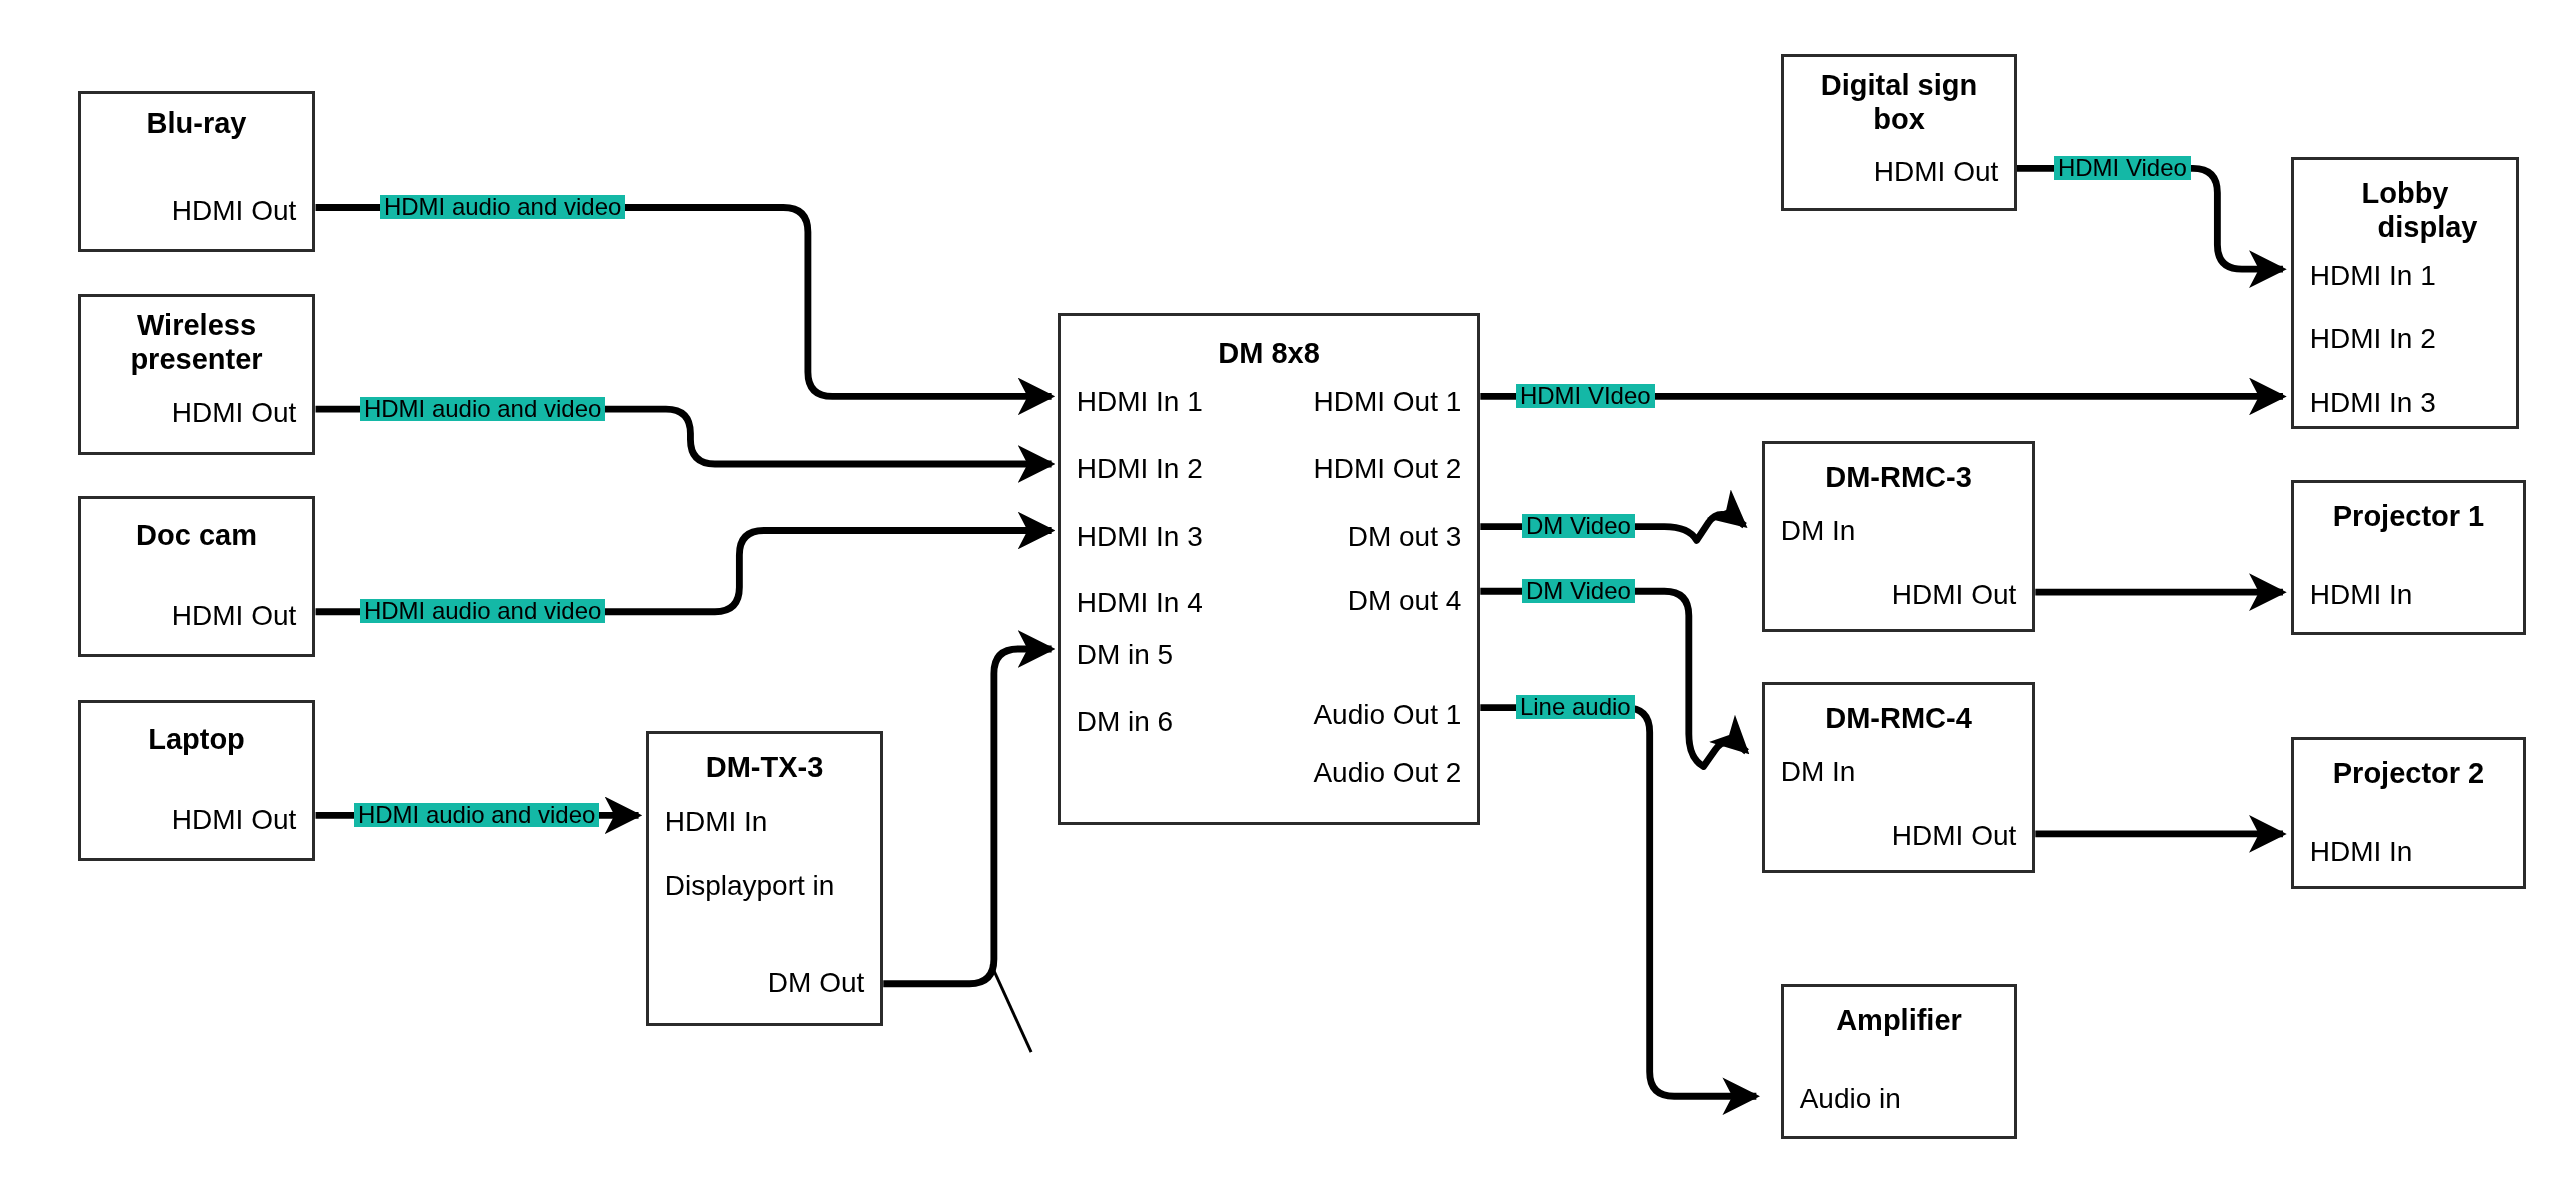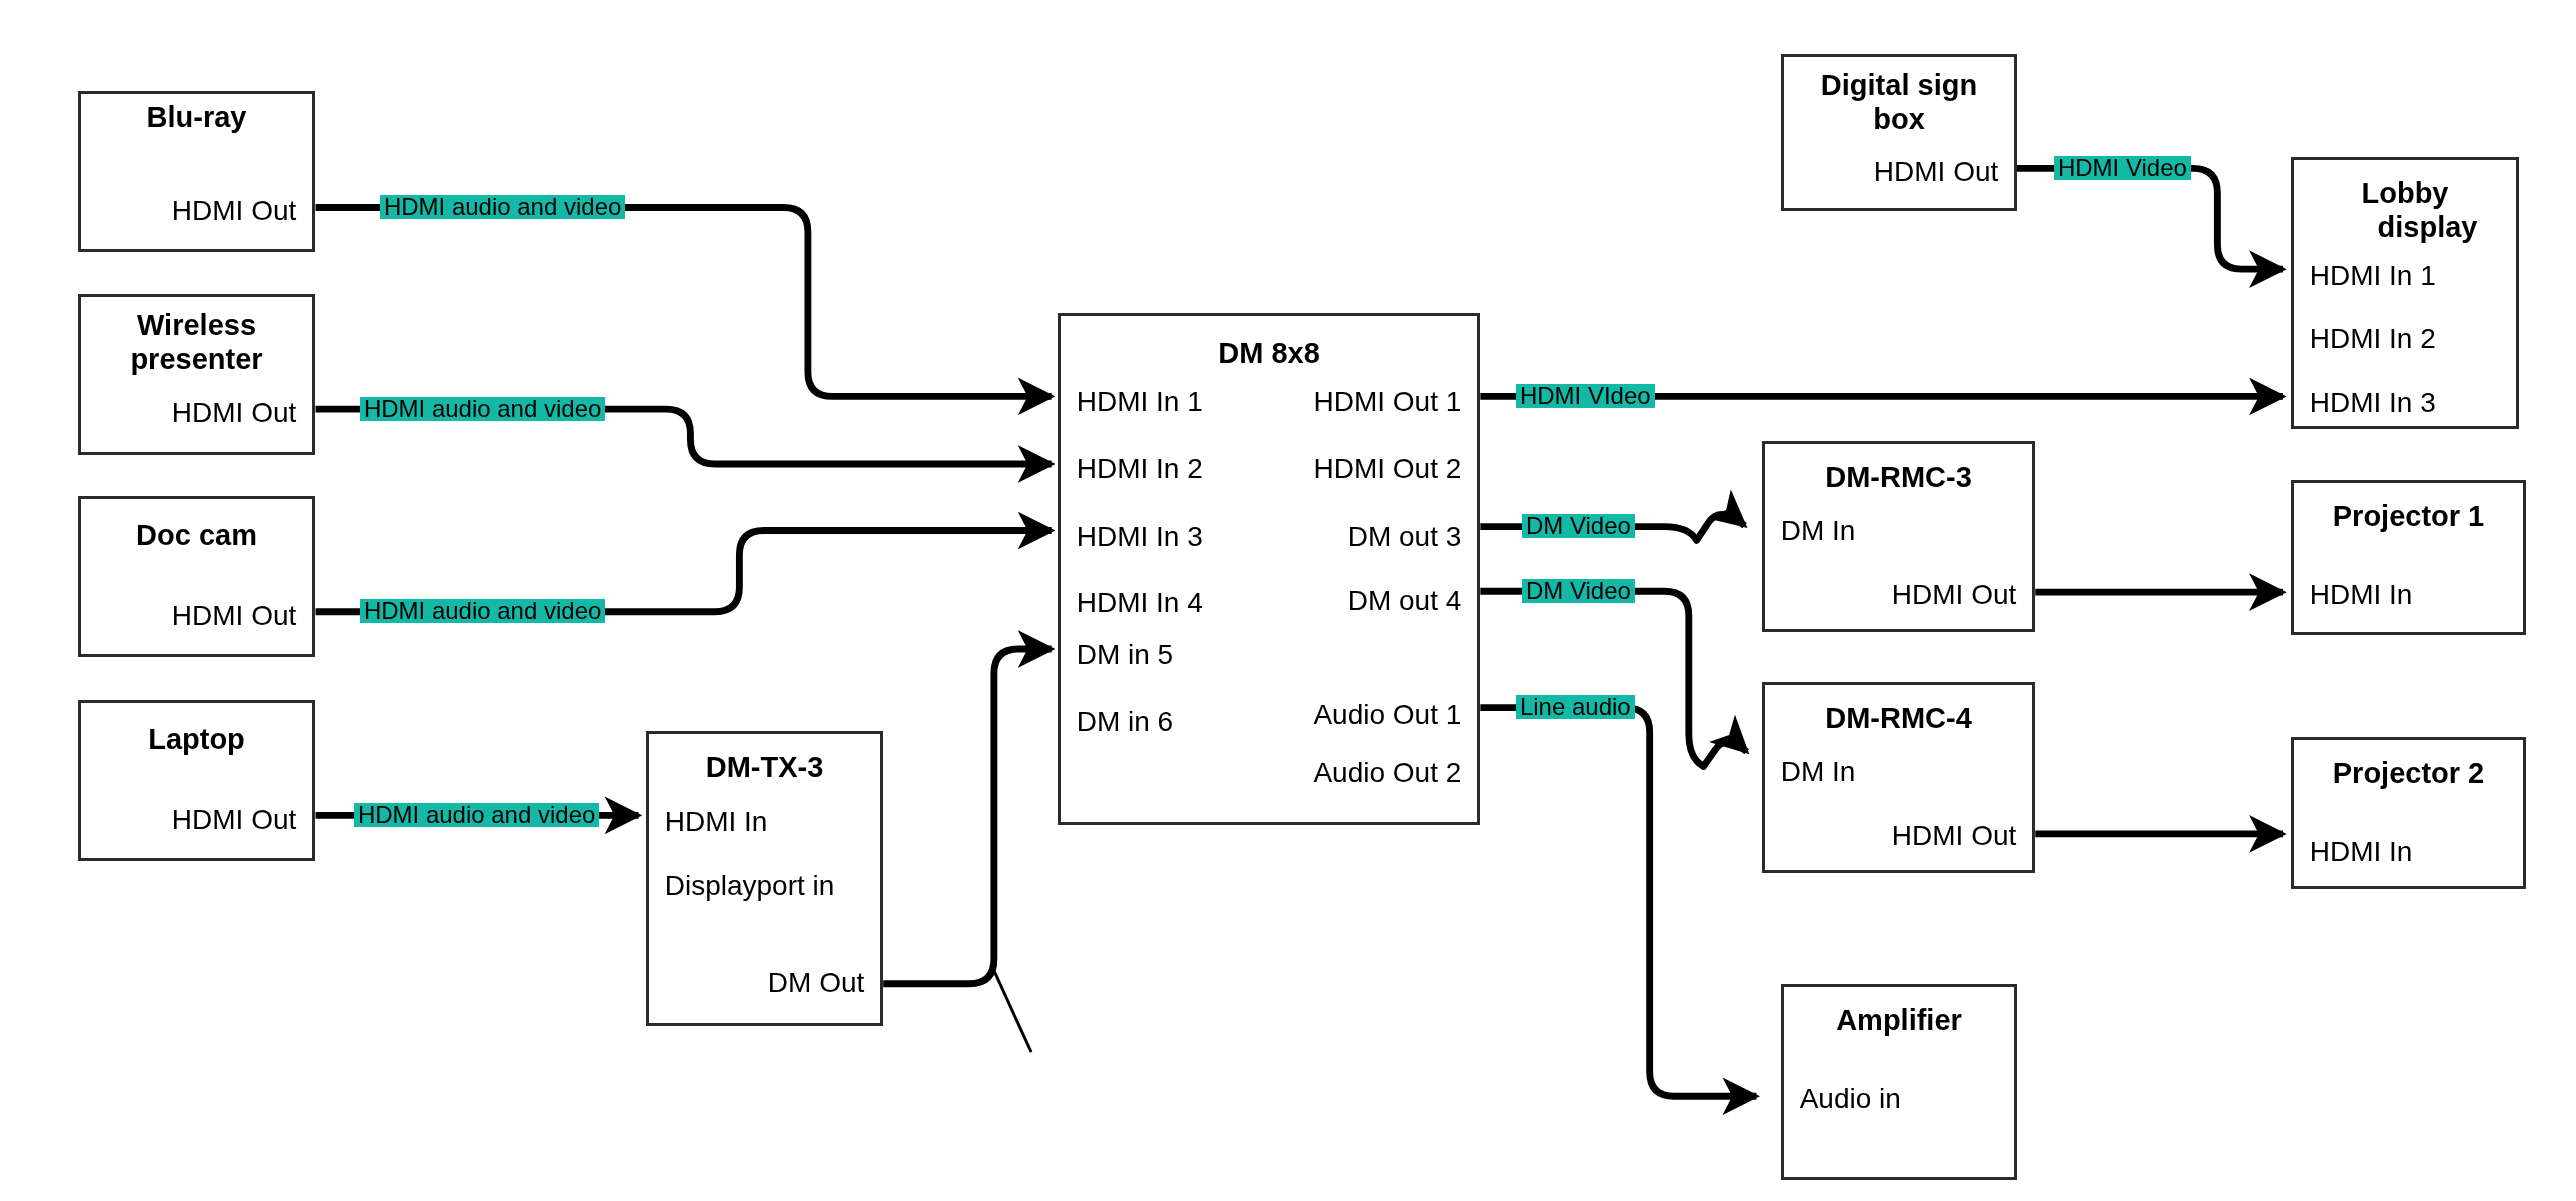--- a/index.html
+++ b/index.html
@@ -125,21 +125,21 @@
   <div class="wire-label" style="left:354px; top:803px;">HDMI audio and video</div>
 
   <div class="wire-label" style="left:1516px; top:384px;">HDMI VIdeo</div>
   <div class="wire-label" style="left:1522px; top:514px;">DM Video</div>
   <div class="wire-label" style="left:1522px; top:579px;">DM Video</div>
   <div class="wire-label" style="left:1516px; top:695px;">Line audio</div>
 
   <div class="wire-label" style="left:2054px; top:156px;">HDMI Video</div>
 
   <div class="box" style="left:78px; top:91px; width:237px; height:161px;">
-    <div class="box-title" style="top:7px;">Blu-ray</div>
+    <div class="box-title" style="top:13px;">Blu-ray</div>
     <div class="port right" style="top:103px;">HDMI Out</div>
   </div>
 
   <div class="box" style="left:78px; top:294px; width:237px; height:161px;">
     <div class="box-title" style="top:11.7px;">Wireless</div>
     <div class="box-title" style="top:46px;">presenter</div>
     <div class="port right" style="top:102px;">HDMI Out</div>
   </div>
 
   <div class="box" style="left:78px; top:496px; width:237px; height:161px;">
@@ -207,19 +207,19 @@
   <div class="box" style="left:2291px; top:480px; width:235px; height:155px;">
     <div class="box-title" style="top:16.6px;">Projector 1</div>
     <div class="port left" style="top:98px;">HDMI In</div>
   </div>
 
   <div class="box" style="left:2291px; top:720px; width:235px; height:152px;margin-top:17px;">
     <div class="box-title" style="top:16.6px;">Projector 2</div>
     <div class="port left" style="top:98px;">HDMI In</div>
   </div>
 
-  <div class="box" style="left:1781px; top:984px; width:236px; height:196px;padding-left:24px;">
+  <div class="box" style="left:1781px; top:984px; width:236px; height:155px;padding-left:24px;">
     <div class="box-title" style="top:16.6px;">Amplifier</div>
     <div class="port left" style="top:98px;">Audio in</div>
   </div>
 
 </div>
 
 
 </body></html>

